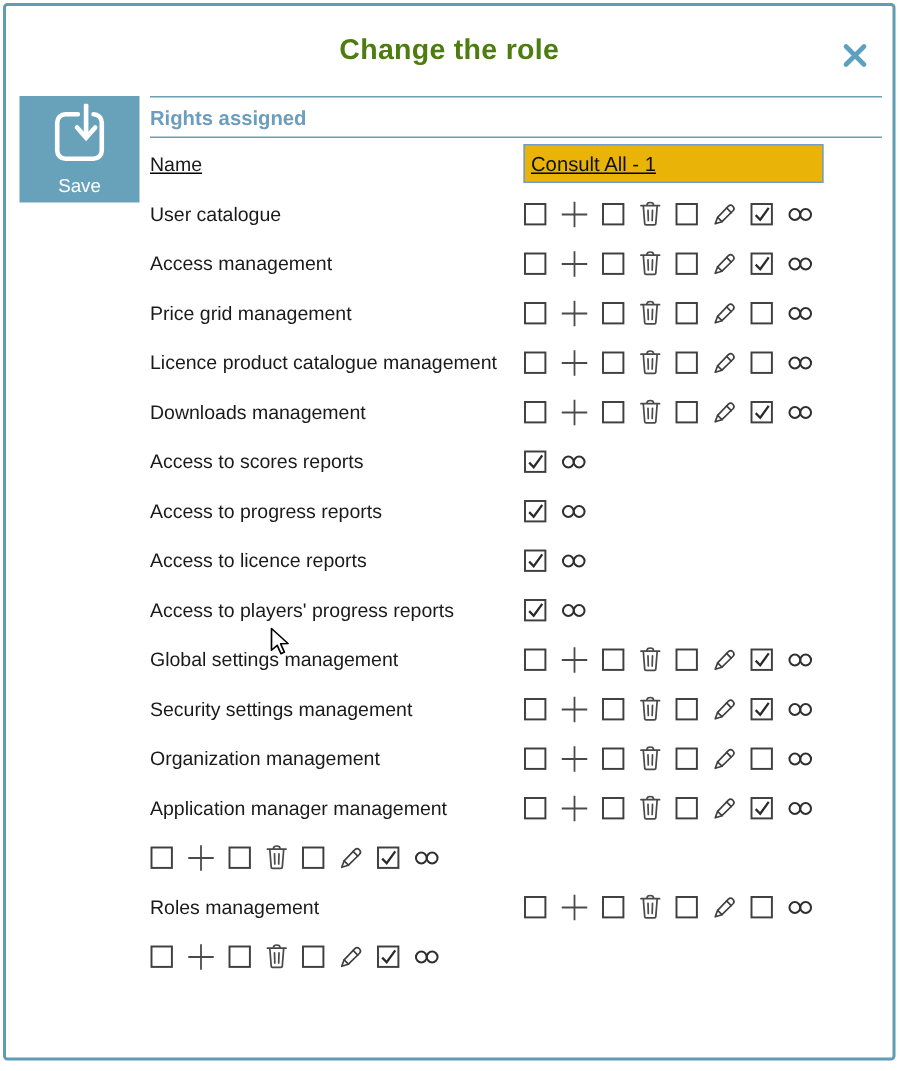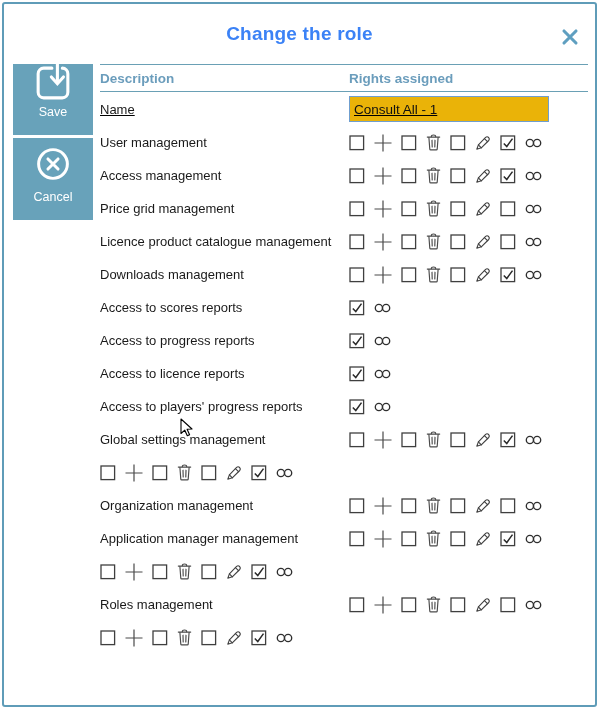--- a/index.html
+++ b/index.html
@@ -15,32 +15,32 @@
   html,body{background:#ffffff;}
   body{
     width:600px;height:714px;position:relative;overflow:hidden;
     font-family:"Liberation Sans", sans-serif;
   }
   .dialog{
     position:absolute;left:2px;top:2px;width:595px;height:705px;
     background:#fff;border:2px solid var(--accent);border-radius:3px;
   }
   .title-bar{position:relative;height:60px;display:flex;align-items:center;justify-content:center;}
-  .title{font-size:19px;font-weight:bold;color:#3b82f6;letter-spacing:0.2px;}
+  .title{font-size:19px;font-weight:bold;color:#4d7c0f;letter-spacing:0.2px;}
   .close{position:absolute;right:16px;top:24px;width:18px;height:18px;cursor:pointer;}
   .body-area{display:flex;align-items:flex-start;padding-left:9px;}
   .sidebar{width:80px;flex:0 0 80px;}
   .btn{
     background:var(--btn-bg);color:#fff;display:flex;flex-direction:column;
     align-items:center;justify-content:flex-end;cursor:pointer;
   }
   .btn.save{height:71px;}
   .btn.cancel{height:82px;margin-top:3px;}
   .btn .btn-icon{flex:1;display:flex;align-items:center;justify-content:center;}
-  .btn .btn-label{font-size:12.5px;padding-bottom:16px;color:#fff;}
+  .btn .btn-label{font-size:12.5px;padding-bottom:4px;color:#fff;}
   .table{flex:1;margin-left:7px;margin-right:7px;border-top:1px solid var(--line);}
   .thead{display:flex;height:27px;align-items:center;border-bottom:1px solid var(--line);}
   .col-desc{width:249px;flex:0 0 249px;}
   .thead > div{font-size:13.5px;font-weight:bold;color:var(--header-text);}
   .row{display:flex;height:33px;align-items:center;}
   .row.name-row{height:34px;text-decoration:underline;}
   .cell-desc{width:249px;flex:0 0 249px;font-size:13px;color:var(--text);}
   .cell-rights{flex:1;display:flex;align-items:center;gap:9px;}
   .name-input{
     width:200px;height:26px;border:1px solid var(--input-border);
@@ -114,44 +114,35 @@
   <div class="body-area">
     <div class="sidebar">
       <div class="btn save">
         <span class="btn-icon">
           <svg width="44" height="44" viewBox="0 0 40 40">
               <use href="#sym-save"></use>
             </svg>
         </span>
         <span class="btn-label">Save</span>
       </div>
-      <div class="btn cancel">
-        <span class="btn-icon">
-          <svg width="46" height="46" viewBox="0 0 40 40">
-              <use href="#sym-cancel"></use>
-            </svg>
-        </span>
-        <span class="btn-label">Cancel</span>
-      </div>
     </div>
 
     <div class="table">
       <div class="thead">
-        <div class="col-desc">Description</div>
         <div class="col-rights">Rights assigned</div>
       </div>
       <div class="row name-row">
         <div class="cell-desc">Name</div>
         <div class="cell-rights">
           <input class="name-input" type="text" value="Consult All - 1" style="">
         </div>
       </div>
       <div id="rows">
   <div class="row">
-    <div class="cell-desc">User management</div>
+    <div class="cell-desc">User catalogue</div>
     <div class="cell-rights">
               <svg width="16" height="16">
                 <use href="#sym-checkbox"></use>
               </svg>
               <svg width="18" height="18">
                 <use href="#sym-plus"></use>
               </svg>
               <svg width="16" height="16">
                 <use href="#sym-checkbox"></use>
               </svg>
@@ -366,20 +357,21 @@
               <svg width="16" height="16">
                 <use href="#sym-checkboxChecked"></use>
               </svg>
               <svg width="17" height="12">
                 <use href="#sym-glasses"></use>
               </svg>
             </div>
   </div>
 
   <div class="row">
+    <div class="cell-desc">Security settings management</div>
     <div class="cell-rights">
               <svg width="16" height="16">
                 <use href="#sym-checkbox"></use>
               </svg>
               <svg width="18" height="18">
                 <use href="#sym-plus"></use>
               </svg>
               <svg width="16" height="16">
                 <use href="#sym-checkbox"></use>
               </svg>

